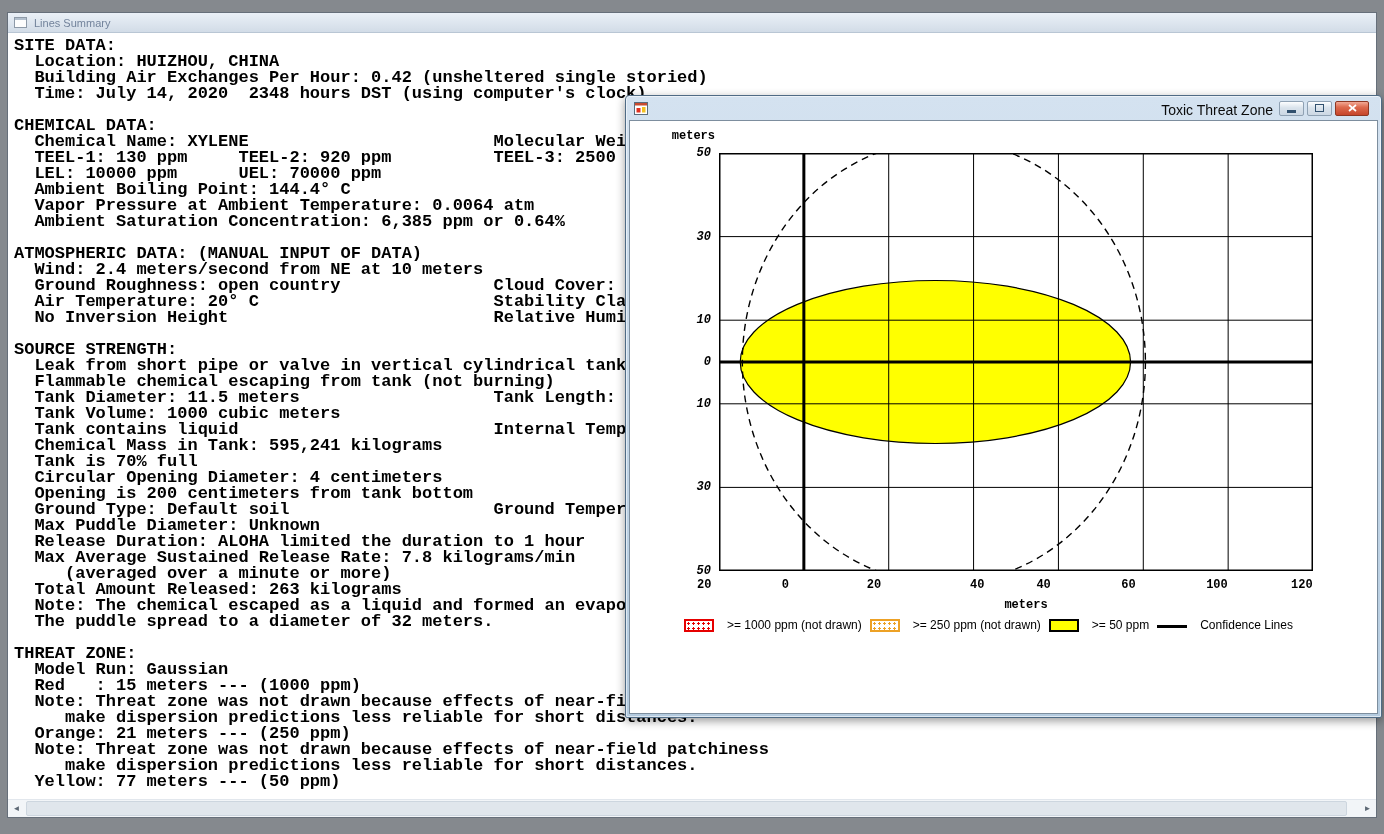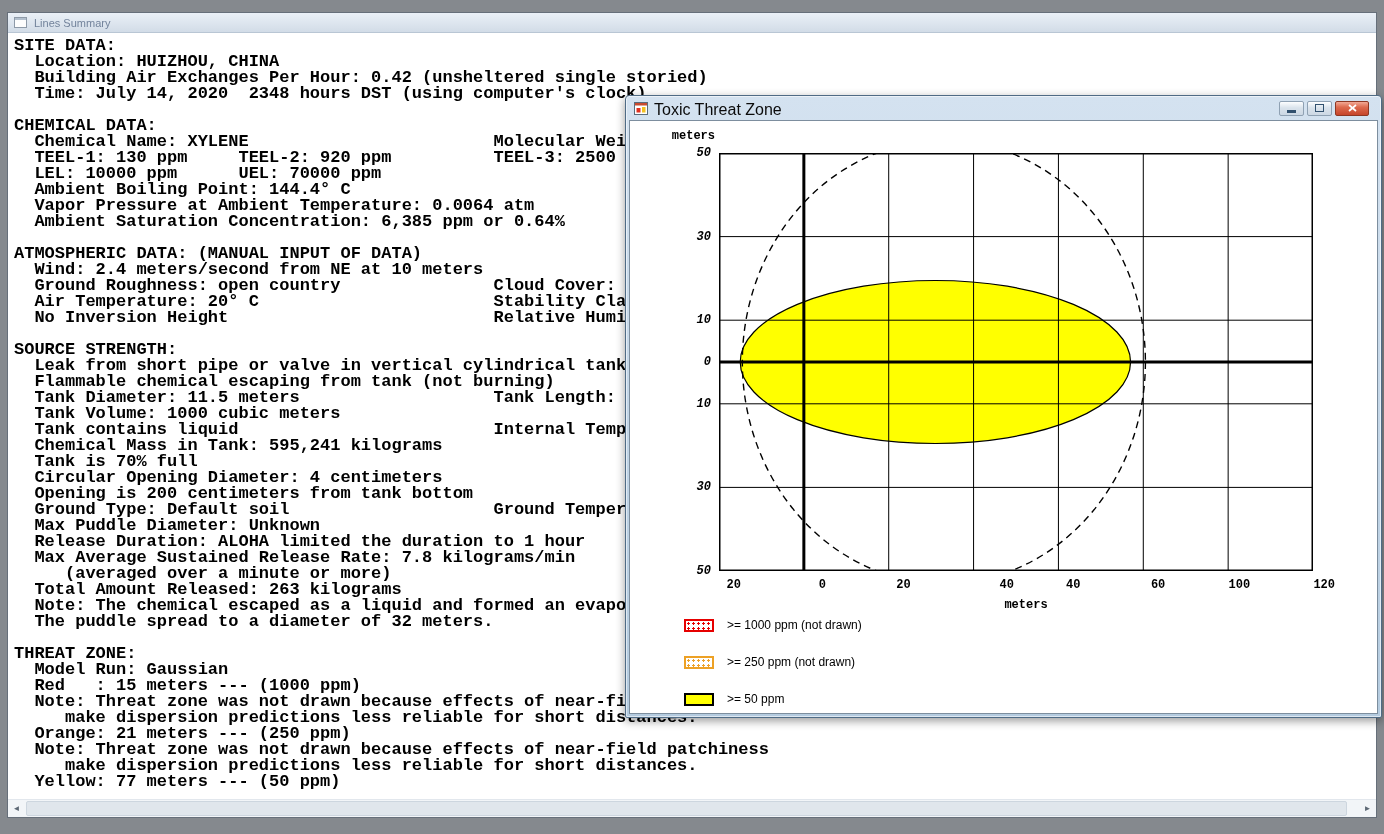--- a/index.html
+++ b/index.html
@@ -23,42 +23,42 @@
   .sb-track { flex:1; position:relative; height:17px; }
   .sb-thumb { position:absolute; left:1px; top:1px; height:15px; width:99%; background:#e0e6ec;
               border:1px solid #cdd6df; border-radius:2px; }
 
   
   .tz-window { position:absolute; left:625px; top:95px; width:757px; height:623px;
                background:linear-gradient(#d4e2f0,#b4cbdf); border:1px solid #4f6b85;
                border-radius:4px 4px 2px 2px; padding:3px; display:flex; flex-direction:column;
                box-shadow:0 3px 10px rgba(0,0,0,.40), inset 0 0 0 1px rgba(255,255,255,.55); z-index:5; }
   .tz-titlebar { height:21px; flex:0 0 21px; display:flex; align-items:center; padding:0 2px 0 5px; gap:6px; }
-  .tz-title { font-size:16px; color:#0b0b0b; flex:1 1 auto; }
+  .tz-title { font-size:14px; color:#0b0b0b; flex:1 1 auto;text-align:right; }
   .tz-buttons { display:flex; gap:3px; margin-right:7px; margin-top:-3px; }
   .cap-btn { width:25px; height:15px; border:1px solid #8fa1b3; border-radius:2px;
              background:linear-gradient(#fdfeff,#dae3ec 45%,#ccd8e4); display:flex;
              align-items:center; justify-content:center; cursor:default; }
   .cap-btn.close { width:34px; background:linear-gradient(#f2a995,#dd6a4e 40%,#c6452a);
                    border-color:#8e3723; }
   .glyph-min { width:9px; height:3px; background:#31506e; margin-top:7px; }
   .glyph-max { width:9px; height:8px; border:1px solid #31506e; background:transparent; }
   .tz-content { flex:1 1 auto; background:#fff; border:1px solid #7d8e9e; position:relative; overflow:hidden; }
 
   
   #plot-area { position:absolute; inset:0; font-family:"Liberation Mono", monospace; font-weight:bold;
                font-size:12px; color:#000; }
   #plot-svg { position:absolute; left:89px; top:32px; background:#fff; }
   .ytick { position:absolute; left:37px; width:44px; text-align:right; line-height:16px;font-style:italic; }
-  .xtick { position:absolute; top:456px; width:44px; text-align:right; line-height:16px;font-family:Liberation Mono, monospace; }
+  .xtick { position:absolute; top:456px; width:44px; text-align:left; line-height:16px;font-family:Liberation Mono, monospace; }
   .axis-label-y { position:absolute; left:25px; top:8px; width:60px; text-align:right; }
   .axis-label-x { position:absolute; left:354px; top:477px; width:84px; text-align:center; }
 
   
-  #legend { position:absolute; left:54px; top:498px; display:flex; flex-direction:column; gap:24px; }
+  #legend { position:absolute; left:54px; top:498px; display:flex; flex-direction:row; gap:8px; }
   .legend-row { display:flex; align-items:center; gap:13px; height:13px; }
   .sw { width:30px; height:13px; flex:0 0 30px; }
   .sw-red { border:2px solid #e60000; background-color:#fff;
             background-image:radial-gradient(circle,#e60000 1px, rgba(0,0,0,0) 1.3px); background-size:5px 5px; }
   .sw-orange { border:2px solid #eda125; background-color:#fff;
                background-image:radial-gradient(circle,#eda125 1px, rgba(0,0,0,0) 1.3px); background-size:5px 5px; }
   .sw-yellow { background:#ffff00; border:2px solid #000; }
   .sw-line { height:3px; flex-basis:30px; background:#000; border:none; margin-top:1px; }
   .legend-label { font-size:12px; line-height:13px; }
 </style>

